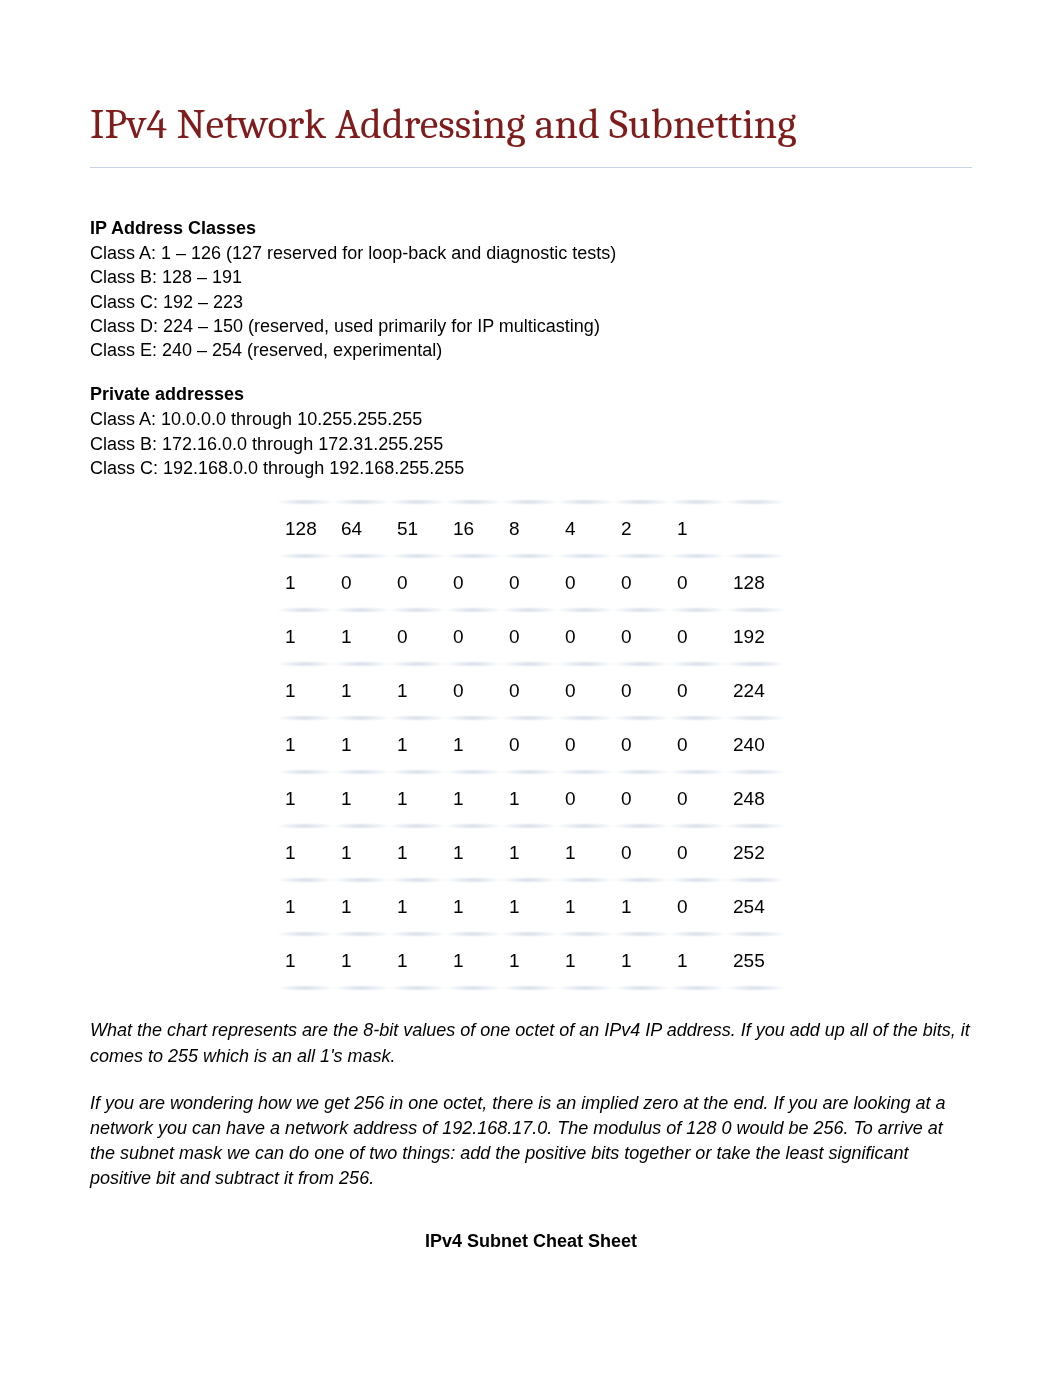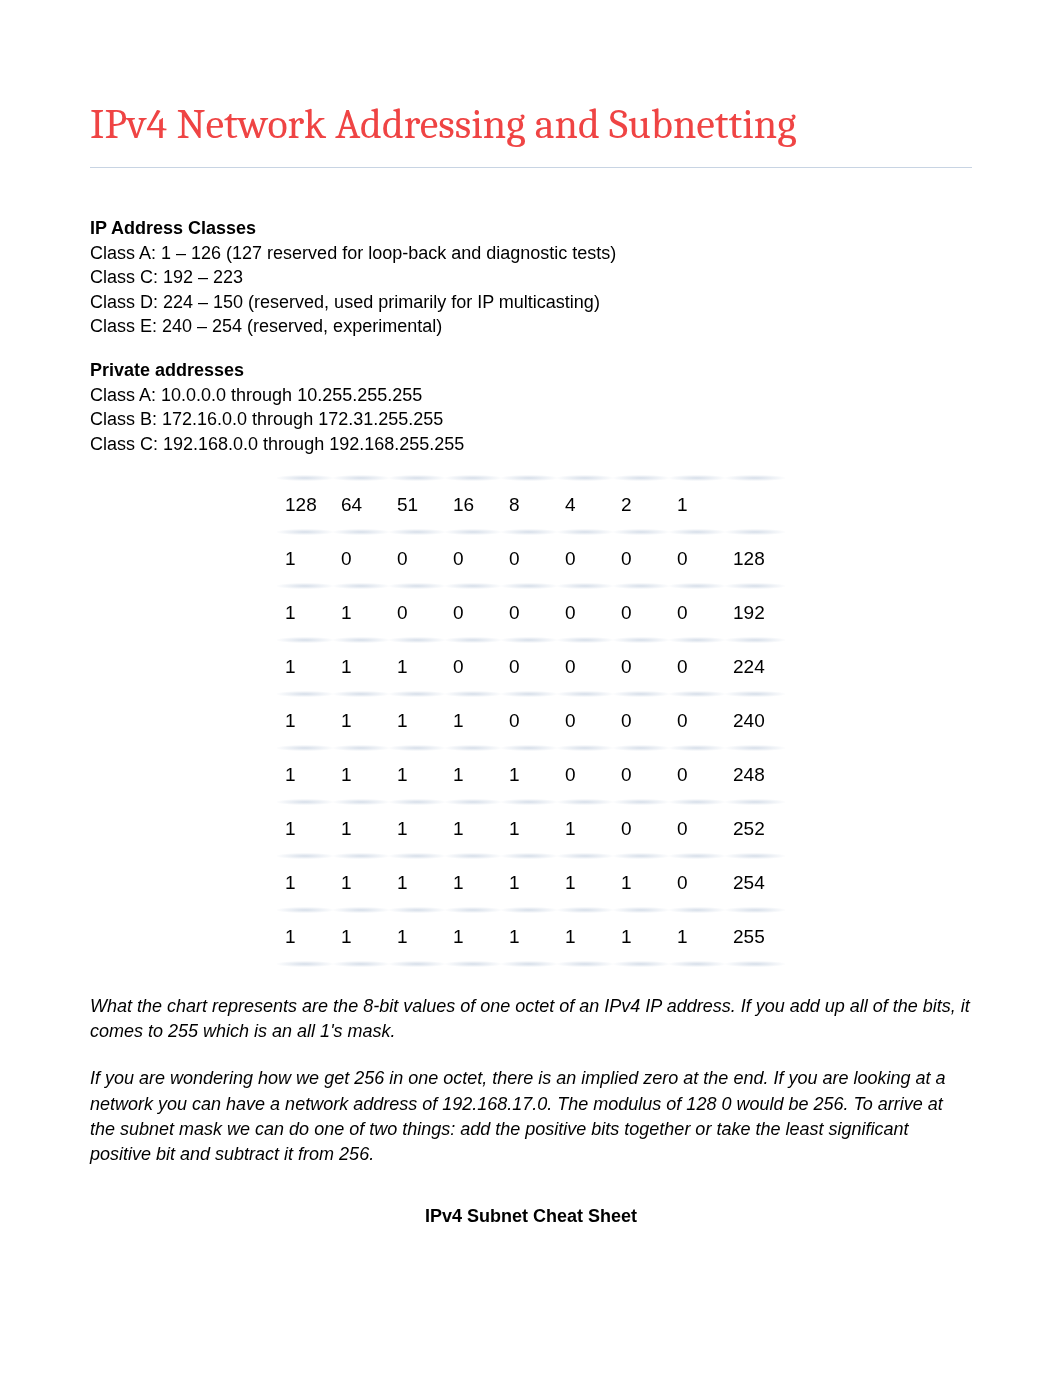--- a/index.html
+++ b/index.html
@@ -11,21 +11,21 @@
       width: 1062px;
       height: 1377px;
       background: #ffffff;
       font-family: Arial, Helvetica, sans-serif;
       padding: 100px 90px 40px 90px;
       color: #000;
     }
     .page-title {
       font-family: Cambria, Georgia, 'Times New Roman', serif;
       font-size: 42px;
-      color: #ef4444;
+      color: #7f1d1d;
       font-weight: 400;
       padding-bottom: 18px;
       border-bottom: 1px solid #c8d4e3;
       margin-bottom: 50px;
     }
     .section-heading {
       font-weight: bold;
       font-size: 18px;
       margin-bottom: 2px;
     }
@@ -94,20 +94,21 @@
     }
   </style>
 </head>
 <body>
 
 <h1 class="page-title">IPv4 Network Addressing and Subnetting</h1>
 
 <div class="section-block">
   <div class="section-heading">IP Address Classes</div>
   <div class="body-text">Class A: 1 – 126 (127 reserved for loop-back and diagnostic tests)</div>
+  <div class="body-text">Class B: 128 – 191</div>
   <div class="body-text">Class C: 192 – 223</div>
   <div class="body-text">Class D: 224 – 150 (reserved, used primarily for IP multicasting)</div>
   <div class="body-text">Class E: 240 – 254 (reserved, experimental)</div>
 </div>
 
 <div class="section-block">
   <div class="section-heading">Private addresses</div>
   <div class="body-text">Class A: 10.0.0.0 through 10.255.255.255</div>
   <div class="body-text">Class B: 172.16.0.0 through 172.31.255.255</div>
   <div class="body-text">Class C: 192.168.0.0 through 192.168.255.255</div>

